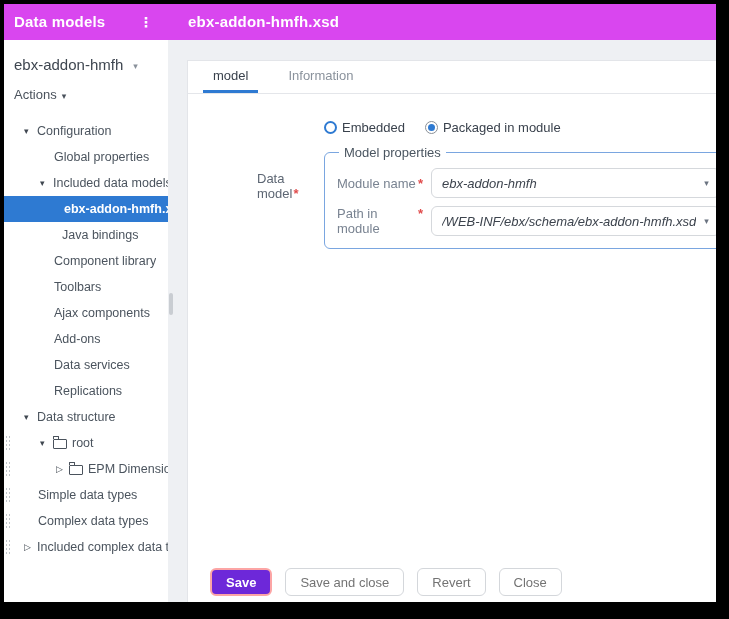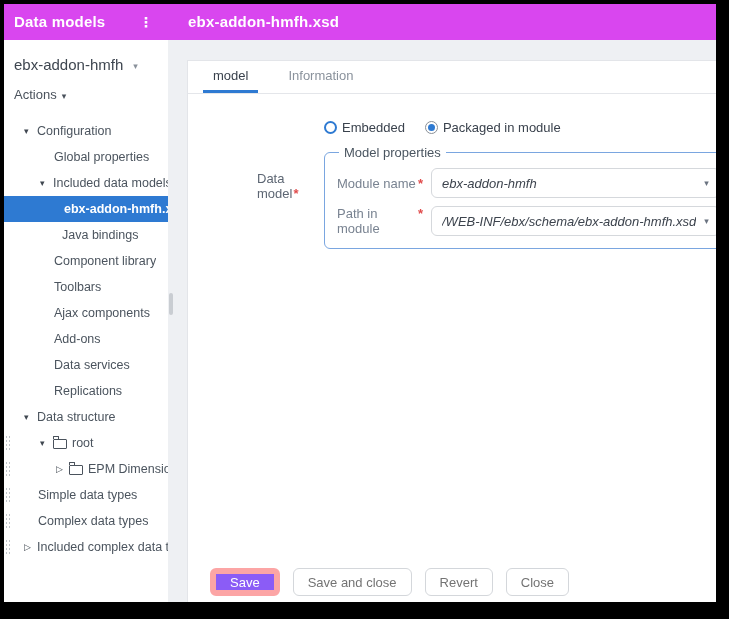--- a/index.html
+++ b/index.html
@@ -61,21 +61,21 @@
   fieldset.model-props legend{font-size:13px;color:#4a5560;padding:0 5px;margin-left:2px;}
   .fs-row{display:flex;align-items:center;margin-top:8px;}
   .fs-row:first-of-type{margin-top:2px;}
   .fs-label{flex:none;width:86px;display:flex;justify-content:space-between;font-size:13px;color:#798391;padding-right:8px;}
   .combobox{flex:1;min-width:0;height:30px;border:1px solid #d5d8dc;border-radius:6px;display:flex;align-items:center;padding:0 10px;cursor:pointer;background:#fff;box-sizing:border-box;}
   .combobox .val{flex:1;font-size:13px;font-style:italic;color:#3c434d;white-space:nowrap;overflow:hidden;}
   .combobox .dd{font-size:9px;color:#6a7380;margin-left:8px;}
 
   .footer-buttons{position:absolute;left:22px;bottom:6px;display:flex;align-items:center;}
   .btn{height:28px;padding:0 14px;border-radius:6px;font-size:13px;font-family:inherit;cursor:pointer;margin-right:13px;}
-  .btn.primary{background:#8b5cf6;border:6px solid #fca5a5;color:#fff;font-weight:400;}
+  .btn.primary{background:#6d28d9;border:2px solid #fca5a5;color:#fff;font-weight:700;}
   .btn.secondary{background:#fff;border:1px solid #d4d7db;color:#737373;}
 </style>
 </head>
 <body>
 
 <div class="window">
 
   <div class="topbar">
     <span class="app-title">Data models</span>
     <span class="kebab">⋮</span>

